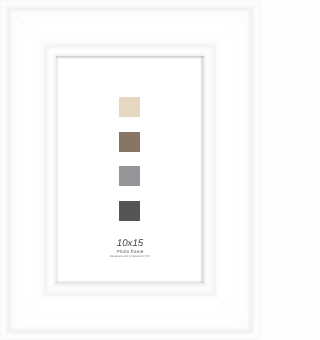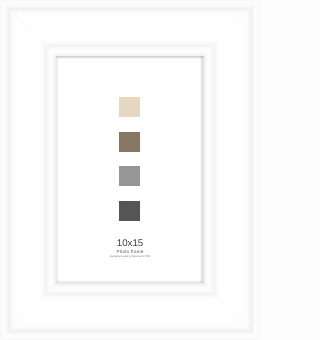--- a/index.html
+++ b/index.html
@@ -56,21 +56,21 @@
       rgba(198,201,209,.17) 66%, rgba(198,201,209,.20) 78%,
       rgba(198,201,209,.11) 92%, rgba(198,201,209,0) 100%);
     filter:blur(.8px);}
   
   .m-tl{left:55px;top:55px;transform-origin:0 0;transform:rotate(-135deg);}
   .m-tr{left:205px;top:55px;transform-origin:0 0;transform:rotate(-45deg);}
   .m-bl{left:55px;top:283px;transform-origin:0 0;transform:rotate(135deg);}
   .m-br{left:205px;top:283px;transform-origin:0 0;transform:rotate(45deg);}
 
   
-  .opening{position:absolute;left:57px;top:56.5px;width:146px;height:225px;background:#ffffff;}
+  .opening{position:absolute;left:57px;top:56.5px;width:146px;height:225px;background:#ffffff;font-style:italic;}
   
   .lip-shadow{position:absolute;left:56px;top:55.6px;width:148px;height:227px;pointer-events:none;}
   .lip-shadow i{position:absolute;display:block;}
   .lip-top{left:0;top:0;width:148px;height:3.8px;
     background:linear-gradient(to bottom,rgba(140,140,146,.10) 0,rgba(140,140,146,.40) 30%,rgba(140,140,146,.26) 58%,rgba(140,140,146,.08) 80%,rgba(140,140,146,0) 100%);}
   .lip-right{right:0;top:0;width:3.6px;height:227px;
     background:linear-gradient(to left,rgba(140,140,146,.05) 0,rgba(140,140,146,.20) 26%,rgba(140,140,146,.33) 50%,rgba(140,140,146,.12) 78%,rgba(140,140,146,0) 100%);}
   .lip-bottom{left:0;bottom:0;width:148px;height:2.6px;
     background:linear-gradient(to top,rgba(150,150,155,.05) 0,rgba(150,150,155,.14) 45%,rgba(150,150,155,0) 100%);}
   .lip-left{left:0;top:0;width:2.6px;height:227px;

